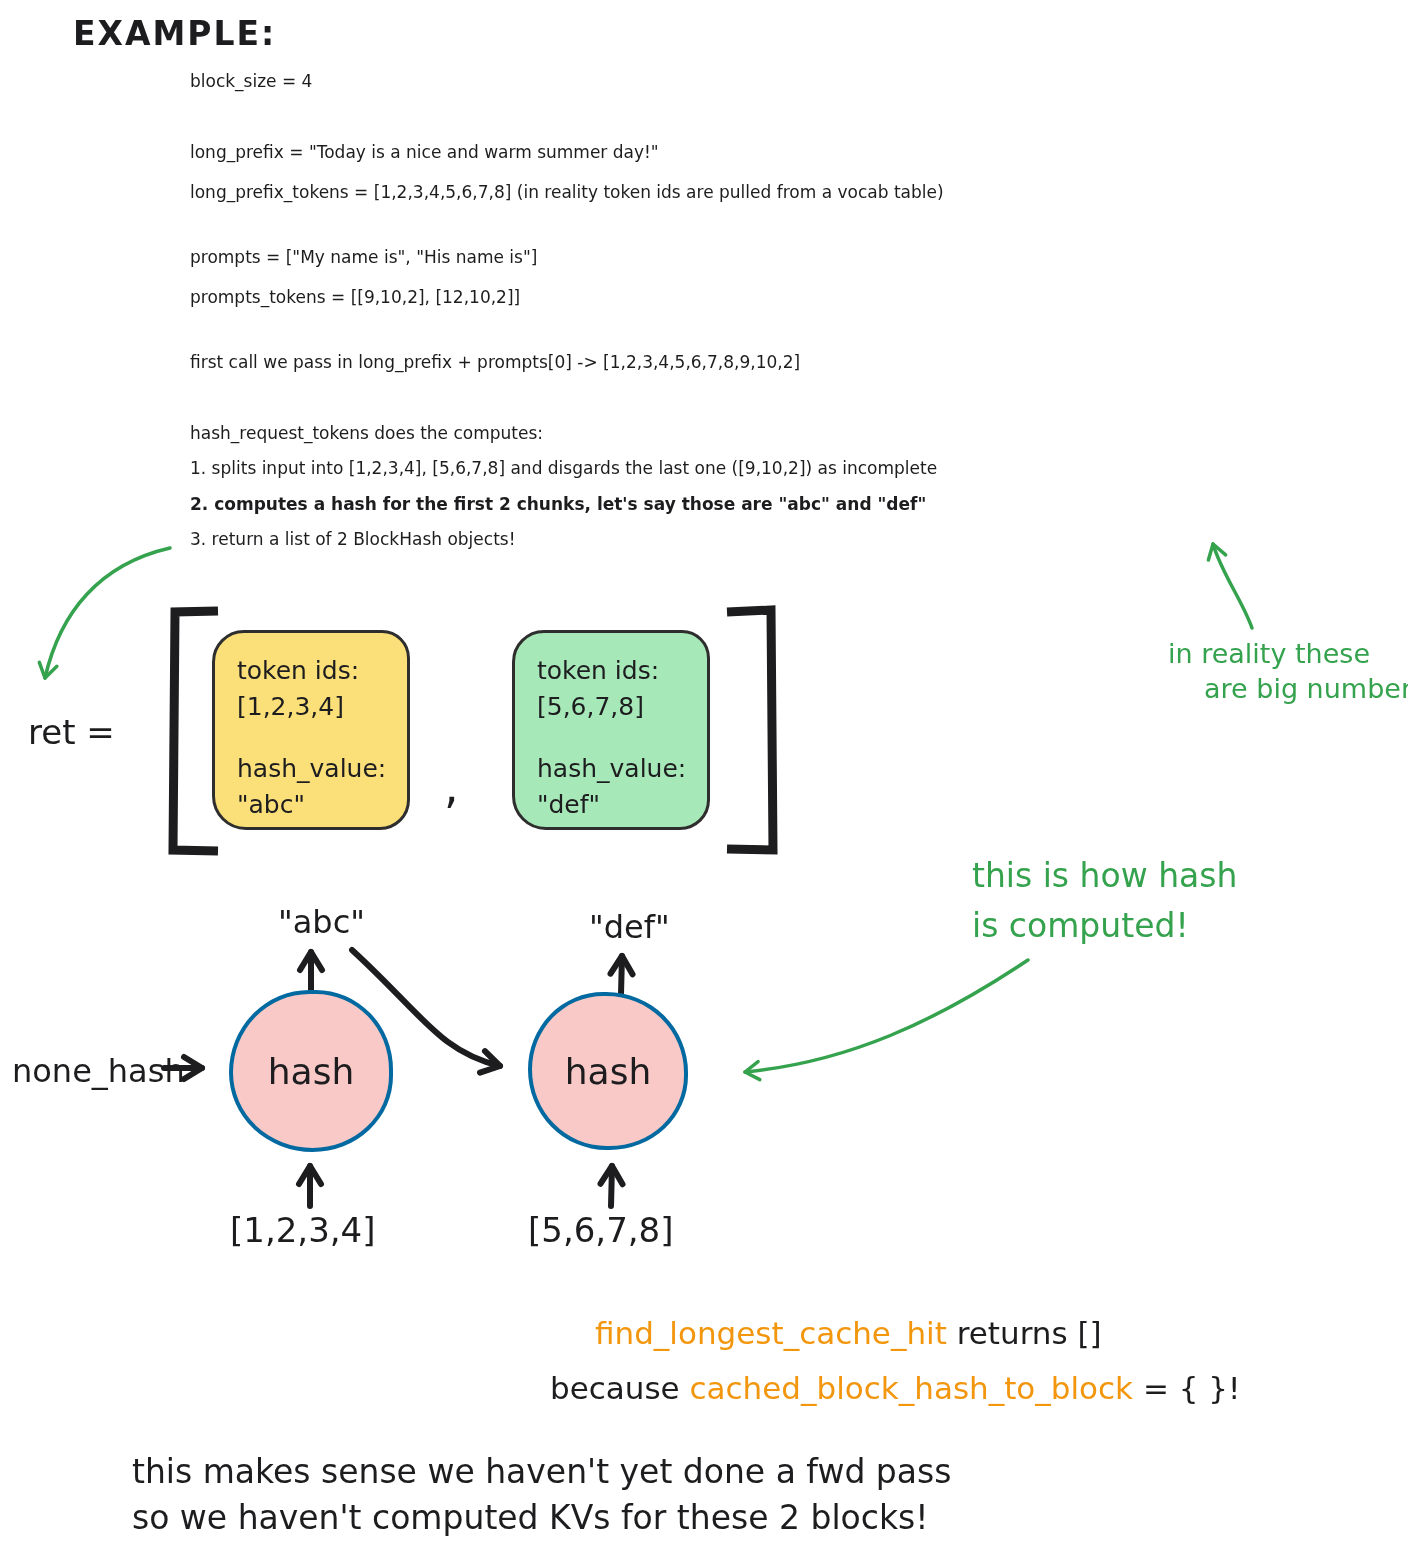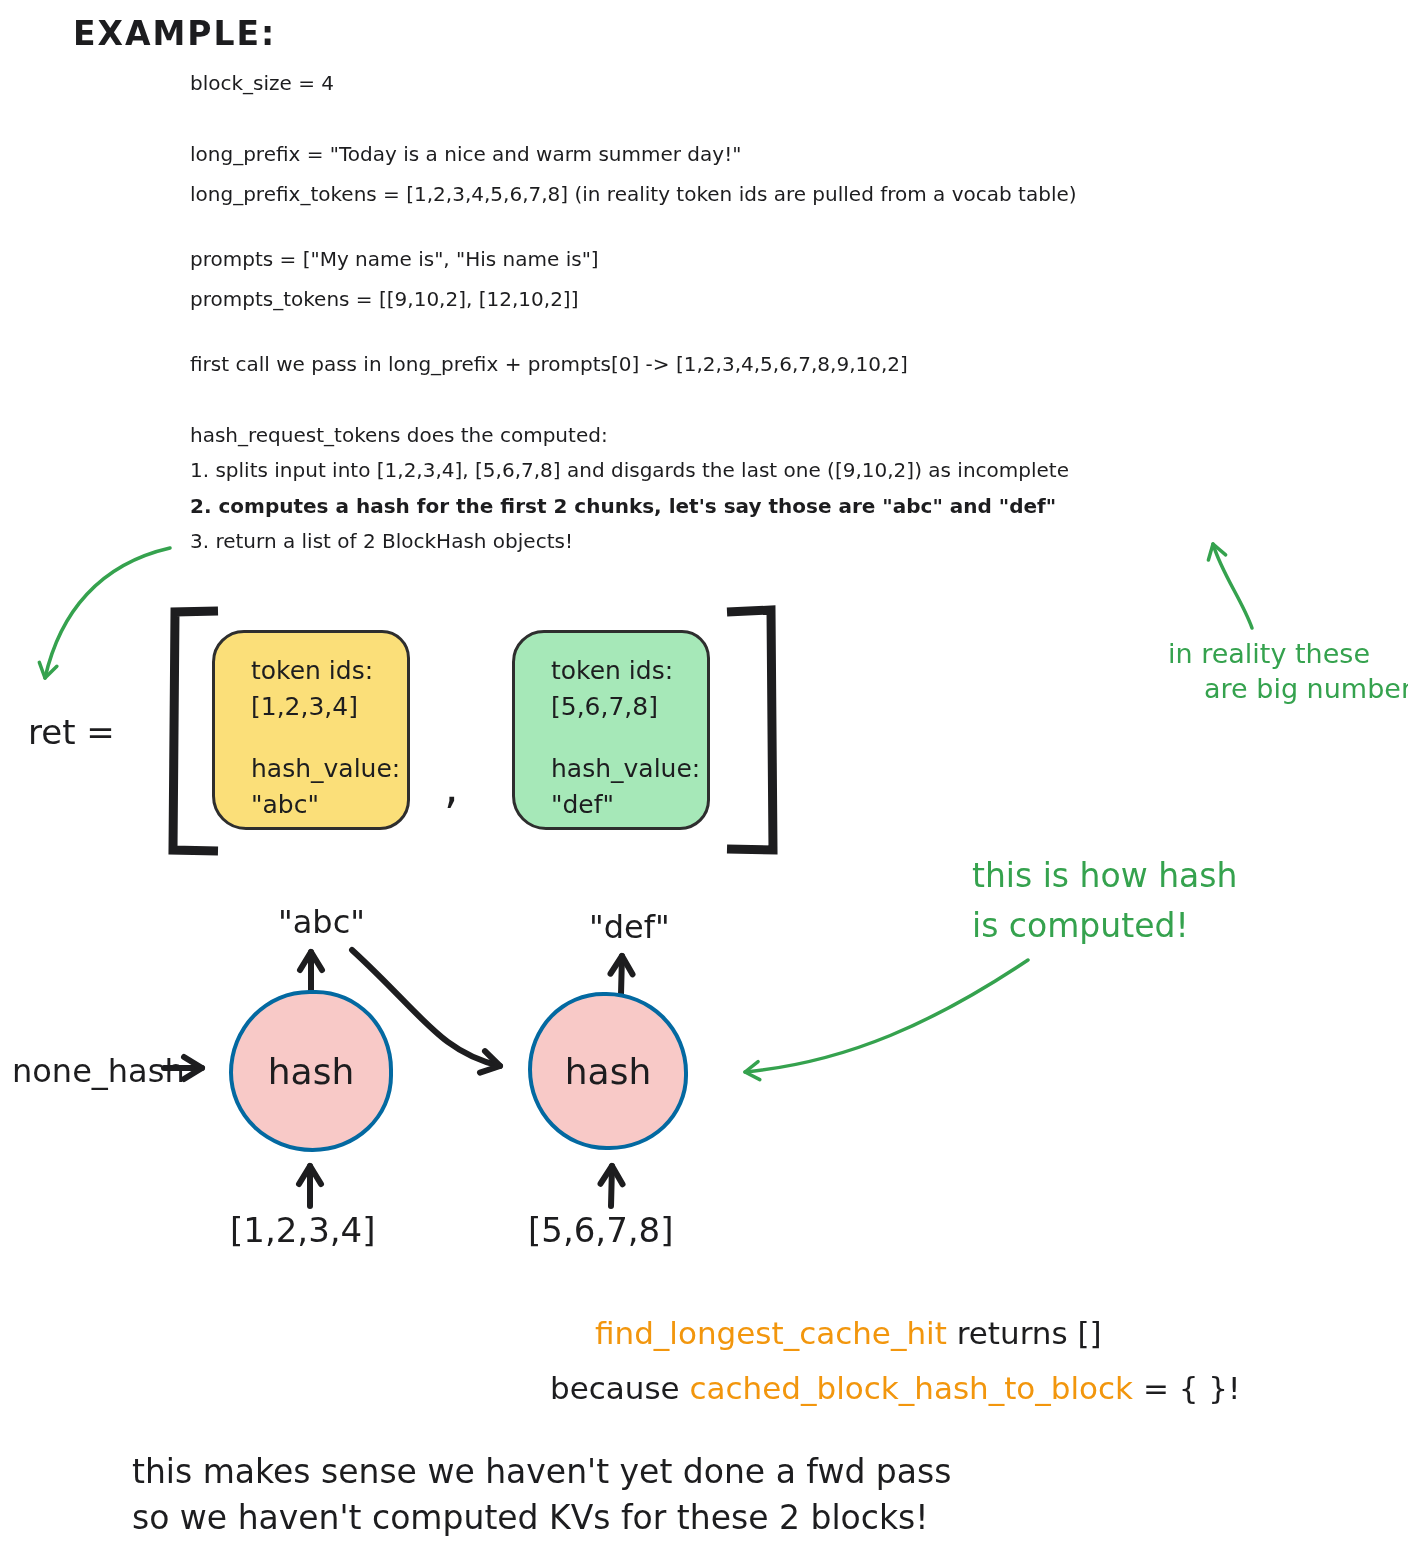--- a/index.html
+++ b/index.html
@@ -11,25 +11,25 @@
     --pink:#f8c9c7;
   }
   *{margin:0;padding:0;box-sizing:border-box;}
   html,body{background:#ffffff;}
   body{
     width:1408px;height:1550px;position:relative;overflow:hidden;
     font-family:"DejaVu Sans", sans-serif;color:var(--ink);
   }
   .abs{position:absolute;white-space:nowrap;}
   .title{font-size:33px;font-weight:bold;letter-spacing:2px;}
-  .code{font-size:20px;}
+  .code{font-size:17px;}
   .svg-layer{position:absolute;left:0;top:0;width:1408px;height:1550px;pointer-events:none;}
   .block-card{
     position:absolute;width:198px;height:200px;border:3px solid #2e2e2e;
-    border-radius:32px 28px 30px 34px;padding:20px 0 0 36px;font-size:25px;line-height:36px;
+    border-radius:32px 28px 30px 34px;padding:20px 0 0 22px;font-size:25px;line-height:36px;
   }
   .card-gap{height:26px;}
   .ret-label{font-size:34px;}
   .comma{font-size:46px;}
   .green-note{font-size:27px;color:var(--green);}
   .green-note-lg{font-size:33px;color:var(--green);text-align:center;}
   .hash-node{
     position:absolute;display:flex;align-items:center;justify-content:center;
     background:var(--pink);border:4px solid #0369a1;
     border-radius:50% 48% 50% 52% / 52% 50% 48% 50%;
@@ -72,21 +72,21 @@
 </svg>
 
 <div class="abs title" style="left:73px;top:14px;">EXAMPLE:</div>
 
 <div class="abs code" style="left:190px;top:71px;">block_size = 4</div>
 <div class="abs code" style="left:190px;top:142px;">long_prefix = "Today is a nice and warm summer day!"</div>
 <div class="abs code" style="left:190px;top:182px;">long_prefix_tokens = [1,2,3,4,5,6,7,8] (in reality token ids are pulled from a vocab table)</div>
 <div class="abs code" style="left:190px;top:247px;">prompts = ["My name is", "His name is"]</div>
 <div class="abs code" style="left:190px;top:287px;">prompts_tokens = [[9,10,2], [12,10,2]]</div>
 <div class="abs code" style="left:190px;top:352px;">first call we pass in long_prefix + prompts[0] -&gt; [1,2,3,4,5,6,7,8,9,10,2]</div>
-<div class="abs code" style="left:190px;top:423px;">hash_request_tokens does the computed:</div>
+<div class="abs code" style="left:190px;top:423px;">hash_request_tokens does the computes:</div>
 <div class="abs code" style="left:190px;top:458px;">1. splits input into [1,2,3,4], [5,6,7,8] and disgards the last one ([9,10,2]) as incomplete</div>
 <div class="abs code" style="left:190px;top:494px;font-weight:bold;">2. computes a hash for the first 2 chunks, let's say those are "abc" and "def"</div>
 <div class="abs code" style="left:190px;top:529px;">3. return a list of 2 BlockHash objects!</div>
 
 <div class="abs ret-label" style="left:28px;top:712px;">ret =</div>
 
 <div class="block-card" style="left:212px;top:630px;background:var(--yellow-box);">
   <div>token ids:</div>
   <div>[1,2,3,4]</div>
   <div class="card-gap"></div>

